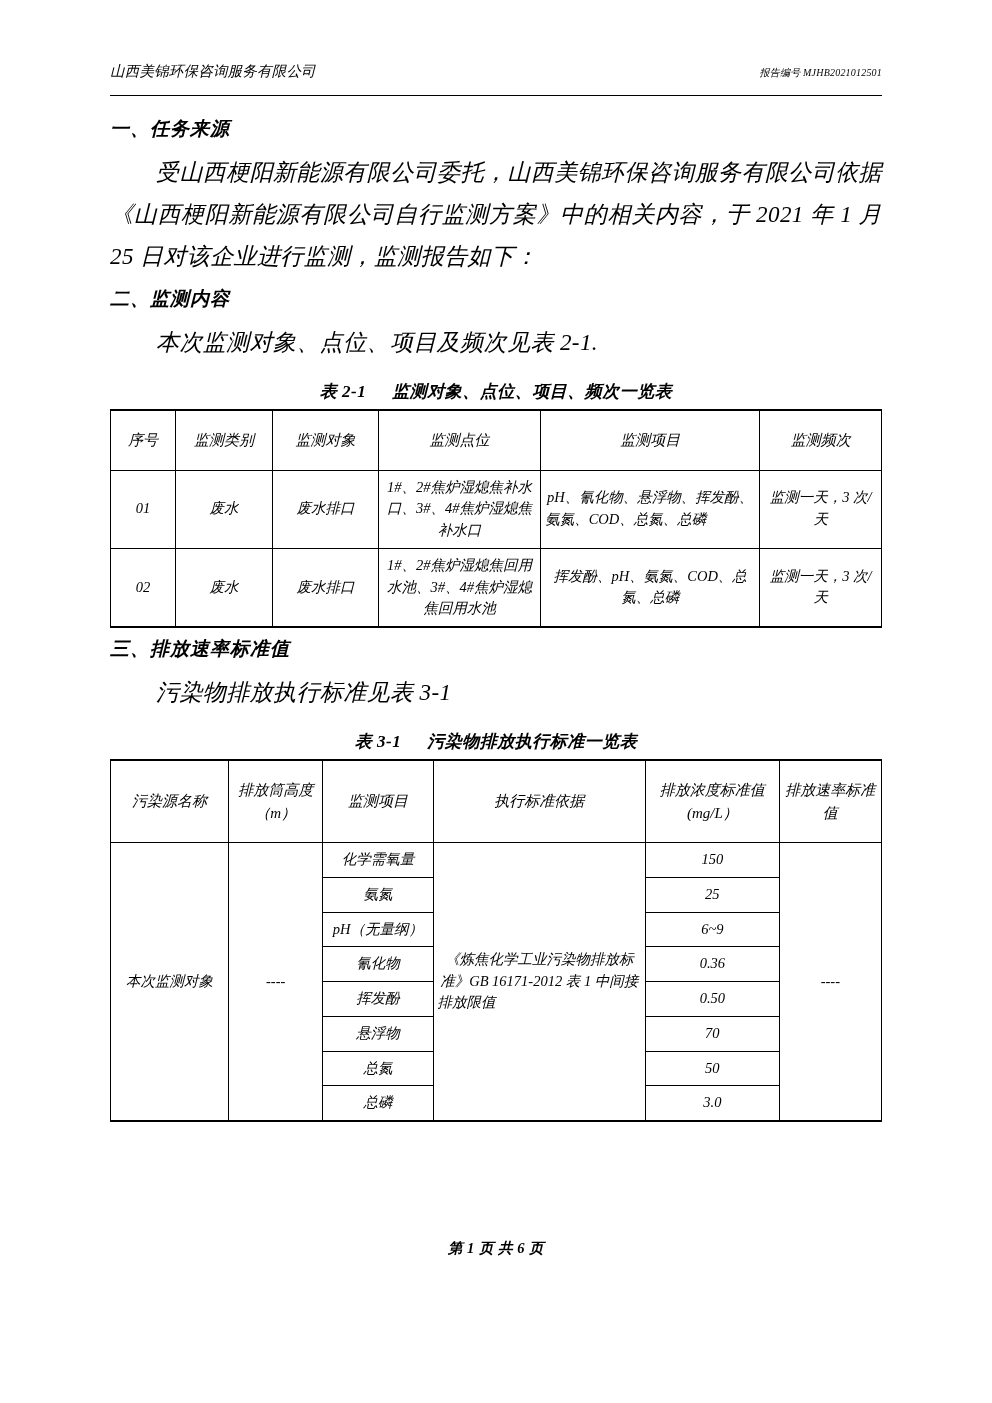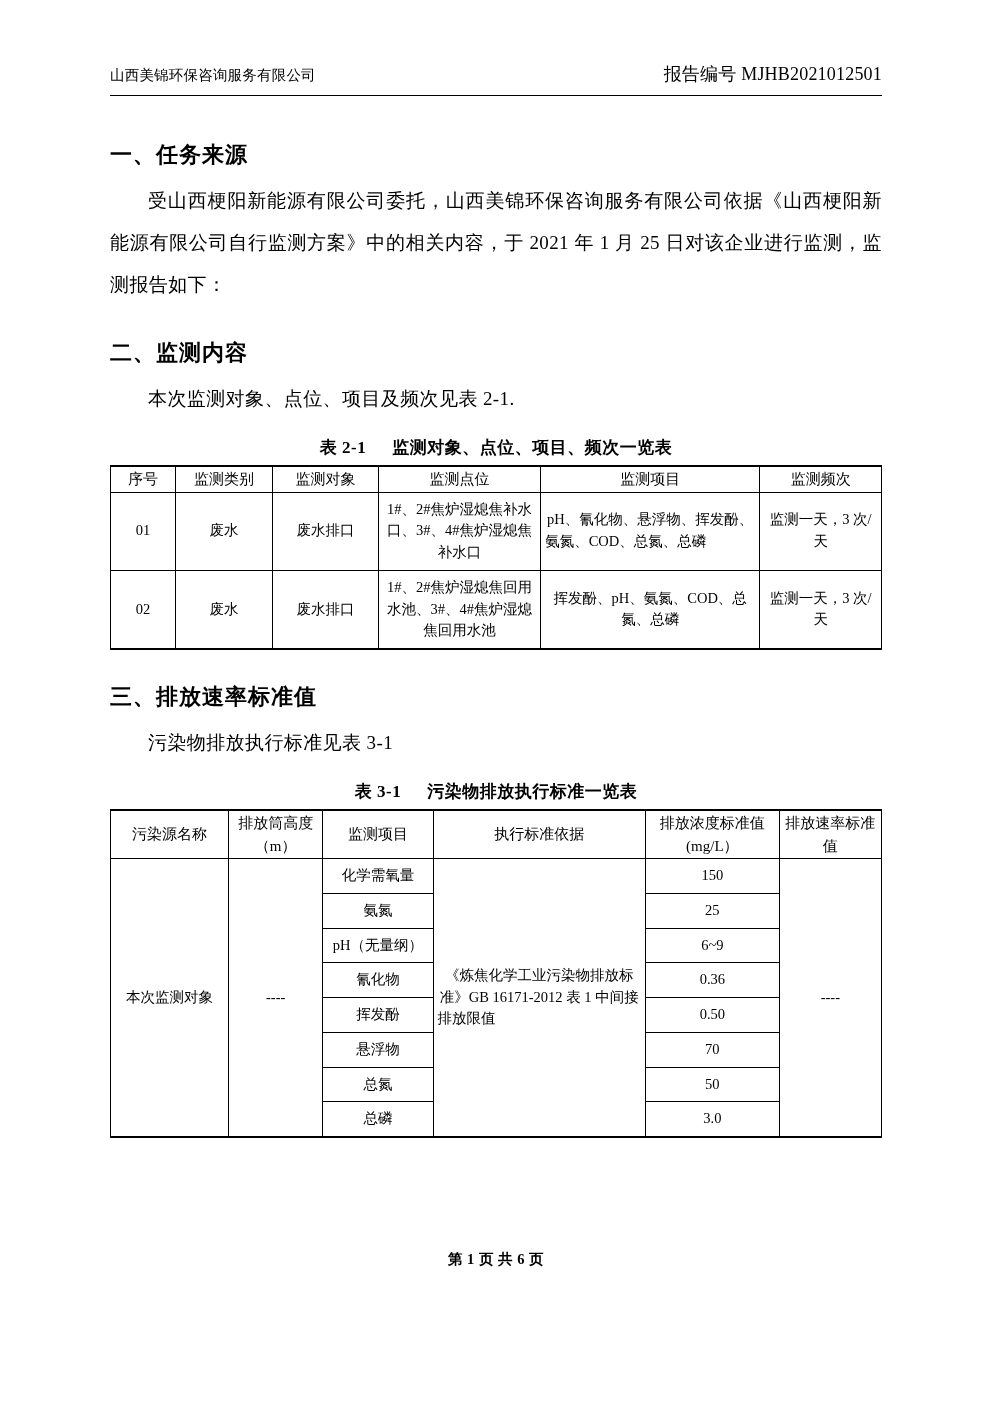--- a/index.html
+++ b/index.html
@@ -13,59 +13,60 @@
     font-family: "Liberation Serif", "DejaVu Serif", serif;
     color: #000;
     position: relative;
   }
   .page {
     width: 992px;
     height: 1344px;
     position: relative;
     box-sizing: border-box;
     padding: 0 110px;
+    font-style: italic;
   }
   
   .page-header {
     position: absolute;
     top: 62px;
     left: 110px;
     right: 110px;
     display: flex;
     justify-content: space-between;
     align-items: baseline;
     font-size: 14.5px;
     letter-spacing: 0.2px;
   }
   .page-header .right {
-    font-size: 18px;
+    font-size: 10px;
   }
   .header-rule {
     position: absolute;
     top: 95px;
     left: 110px;
     right: 110px;
     border-bottom: 1.2px solid #000;
   }
   
   .content {
     position: absolute;
     top: 108px;
     left: 110px;
     right: 110px;
   }
   h2.sec {
     font-family: "Liberation Sans", "DejaVu Sans", sans-serif;
-    font-size: 22px;
+    font-size: 19px;
     font-weight: bold;
-    margin: 32px 0 10px 0;
+    margin: 8px 0 10px 0;
     letter-spacing: 1px;
   }
   p.body {
-    font-size: 19px;
+    font-size: 23px;
     line-height: 42px;
     margin: 0 0 6px 0;
     text-indent: 2em;
     text-align: justify;
     letter-spacing: 0.4px;
   }
   p.body.nospace { margin-bottom: 0; }
   .tbl-caption {
     text-align: center;
     font-size: 17px;
@@ -86,27 +87,27 @@
     text-align: center;
     vertical-align: middle;
     padding: 6px 4px;
     line-height: 1.5;
     font-weight: normal;
   }
   table.doc.thickedge {
     border-top: 2.2px solid #000;
     border-bottom: 2.2px solid #000;
   }
-  table.doc .hdr td { padding: 1px 4px; font-size: 15px; }
+  table.doc .hdr td { padding: 18px 4px; font-size: 15px; }
   td.lcell { text-align: left; padding-left: 8px; }
   td.just { text-align: justify; text-align-last: left; padding: 6px 8px; line-height: 1.6; }
 
   .footer {
     position: absolute;
-    bottom: 75px;
+    bottom: 86px;
     left: 0;
     width: 992px;
     text-align: center;
     font-size: 14.5px;
     font-weight: bold;
     letter-spacing: 0.5px;
   }
 </style>
 </head>
 <body>

